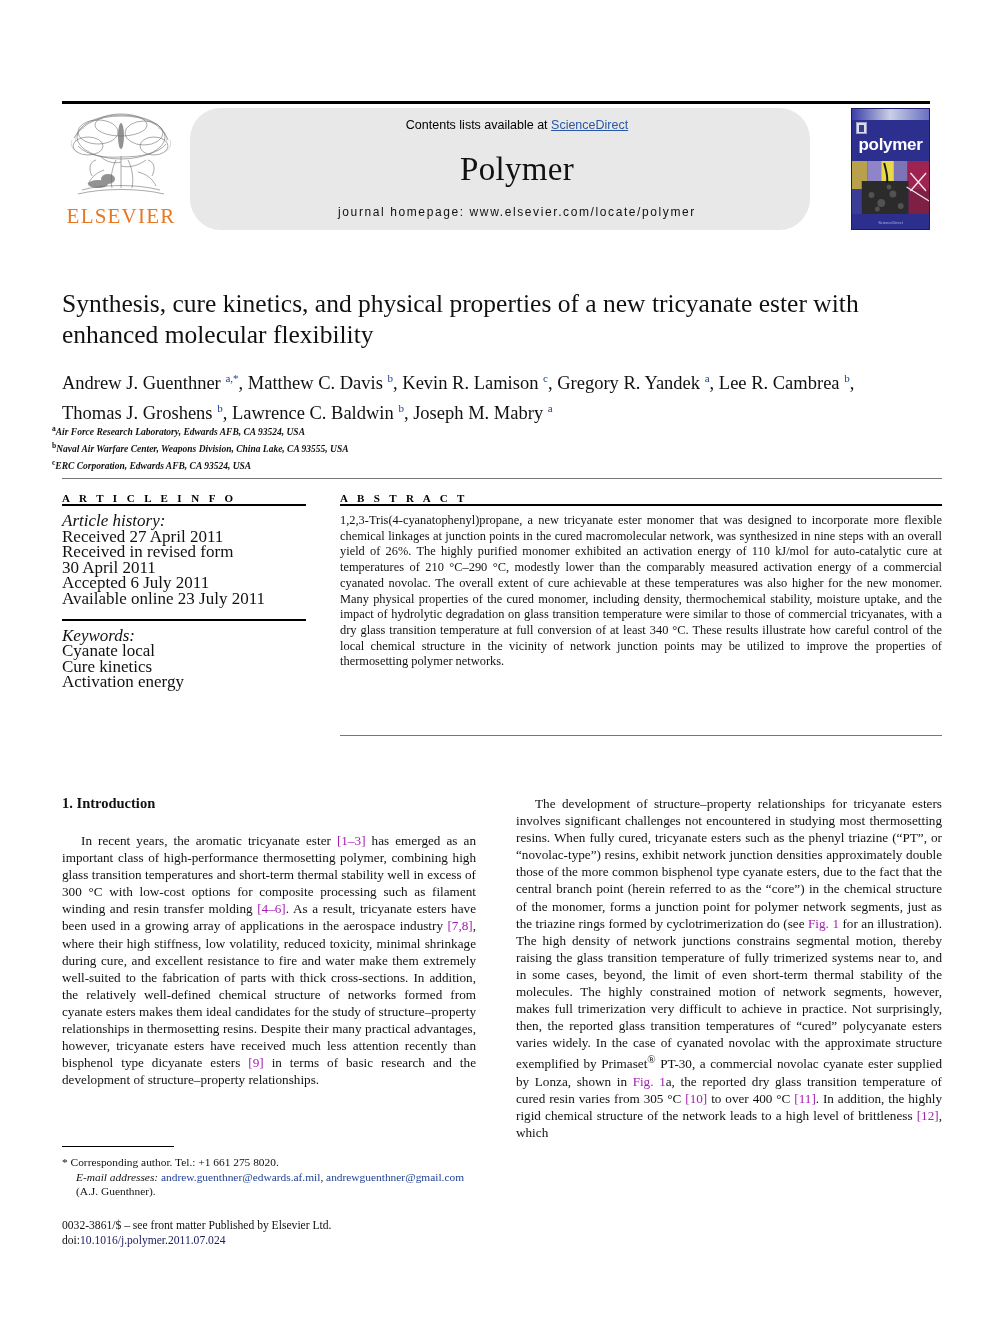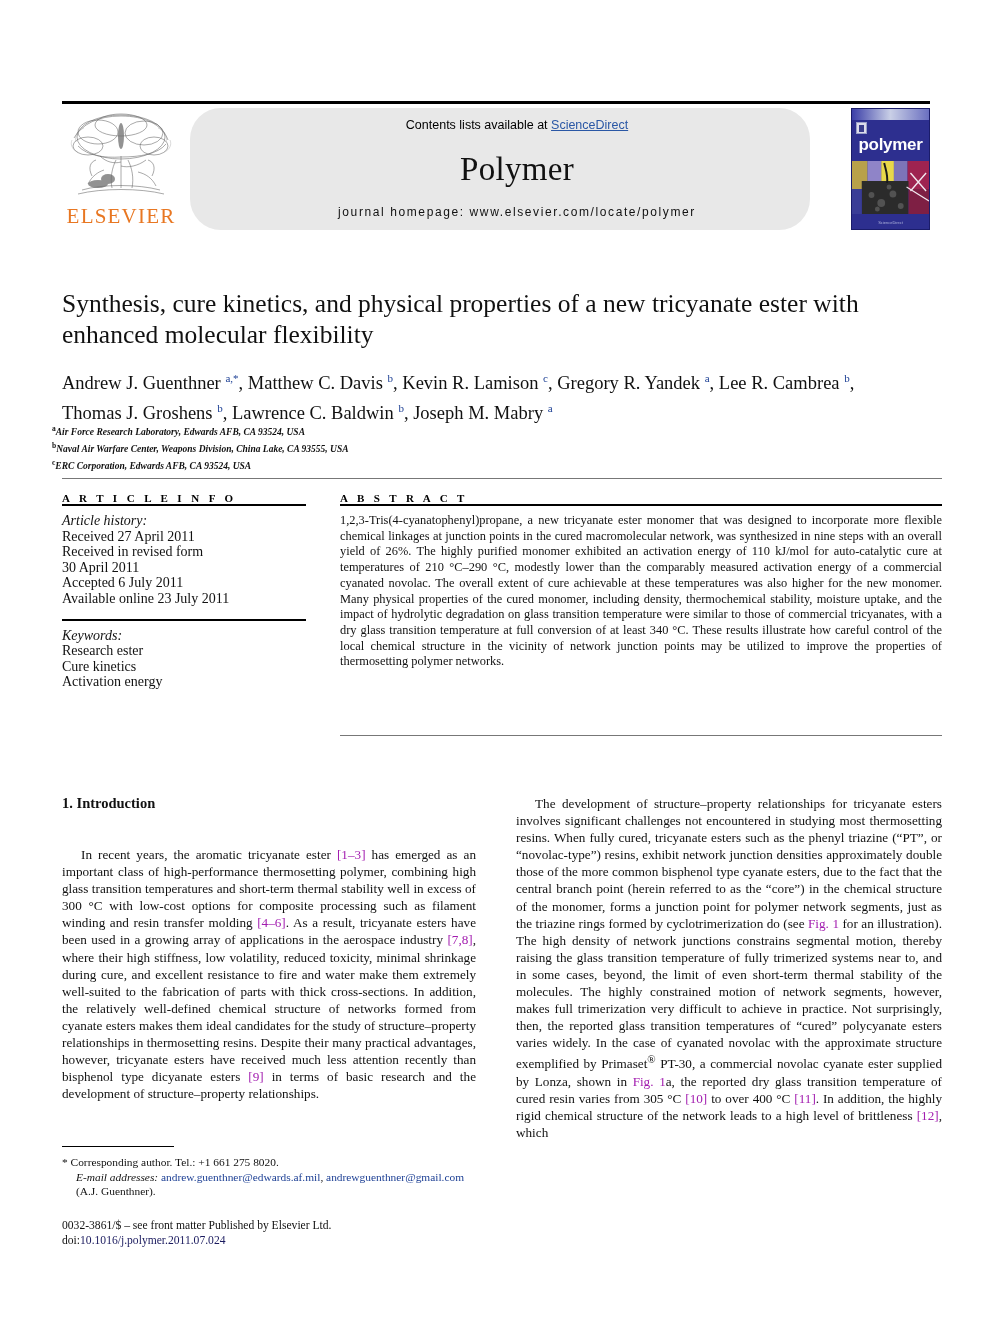--- a/index.html
+++ b/index.html
@@ -239,21 +239,21 @@
     letter-spacing: 3.4px;
     color: #000;
   }
   .thinrule {
     height: 2px;
     background: #000;
     margin-bottom: 7px;
   }
   .info-block {
     font-family: "Liberation Serif", serif;
-    font-size: 14px;
+    font-size: 17px;
     line-height: 15.6px;
     color: #111;
   }
   .info-block .it {
     font-style: italic;
   }
   .info-sep {
     height: 2px;
     background: #000;
     margin: 12px 0 7px 0;
@@ -288,21 +288,21 @@
   }
   .body-right {
     position: absolute;
     left: 516px; top: 795px;
     width: 426px;
   }
   h2.section-title {
     font-family: "Liberation Serif", serif;
     font-size: 14.5px;
     font-weight: bold;
-    margin: 0 0 34px 0;
+    margin: 0 0 20px 0;
     color: #111;
   }
   p.para {
     font-family: "Liberation Serif", serif;
     font-size: 13.2px;
     line-height: 17.1px;
     text-align: justify;
     text-indent: 19px;
     margin: 0 0 9px 0;
     color: #111;
@@ -456,21 +456,21 @@
       <div class="it">Article history:</div>
       <div>Received 27 April 2011</div>
       <div>Received in revised form</div>
       <div>30 April 2011</div>
       <div>Accepted 6 July 2011</div>
       <div>Available online 23 July 2011</div>
     </div>
     <div class="info-sep"></div>
     <div class="info-block">
       <div class="it">Keywords:</div>
-      <div>Research ester</div>
+      <div>Cyanate local</div>
       <div>Cure kinetics</div>
       <div>Activation energy</div>
     </div>
   </div>
 
   <div class="col-abs">
     <div class="sechead">A B S T R A C T</div>
     <div class="thinrule"></div>
     <div class="abstract-text">1,2,3-Tris(4-cyanatophenyl)propane, a new tricyanate ester monomer that was designed to incorporate more flexible chemical linkages at junction points in the cured macromolecular network, was synthesized in nine steps with an overall yield of 26%. The highly purified monomer exhibited an activation energy of 110 kJ/mol for auto-catalytic cure at temperatures of 210 °C–290 °C, modestly lower than the comparably measured activation energy of a commercial cyanated novolac. The overall extent of cure achievable at these temperatures was also higher for the new monomer. Many physical properties of the cured monomer, including density, thermochemical stability, moisture uptake, and the impact of hydrolytic degradation on glass transition temperature were similar to those of commercial tricyanates, with a dry glass transition temperature at full conversion of at least 340 °C. These results illustrate how careful control of the local chemical structure in the vicinity of network junction points may be utilized to improve the properties of thermosetting polymer networks.</div>
   </div>

